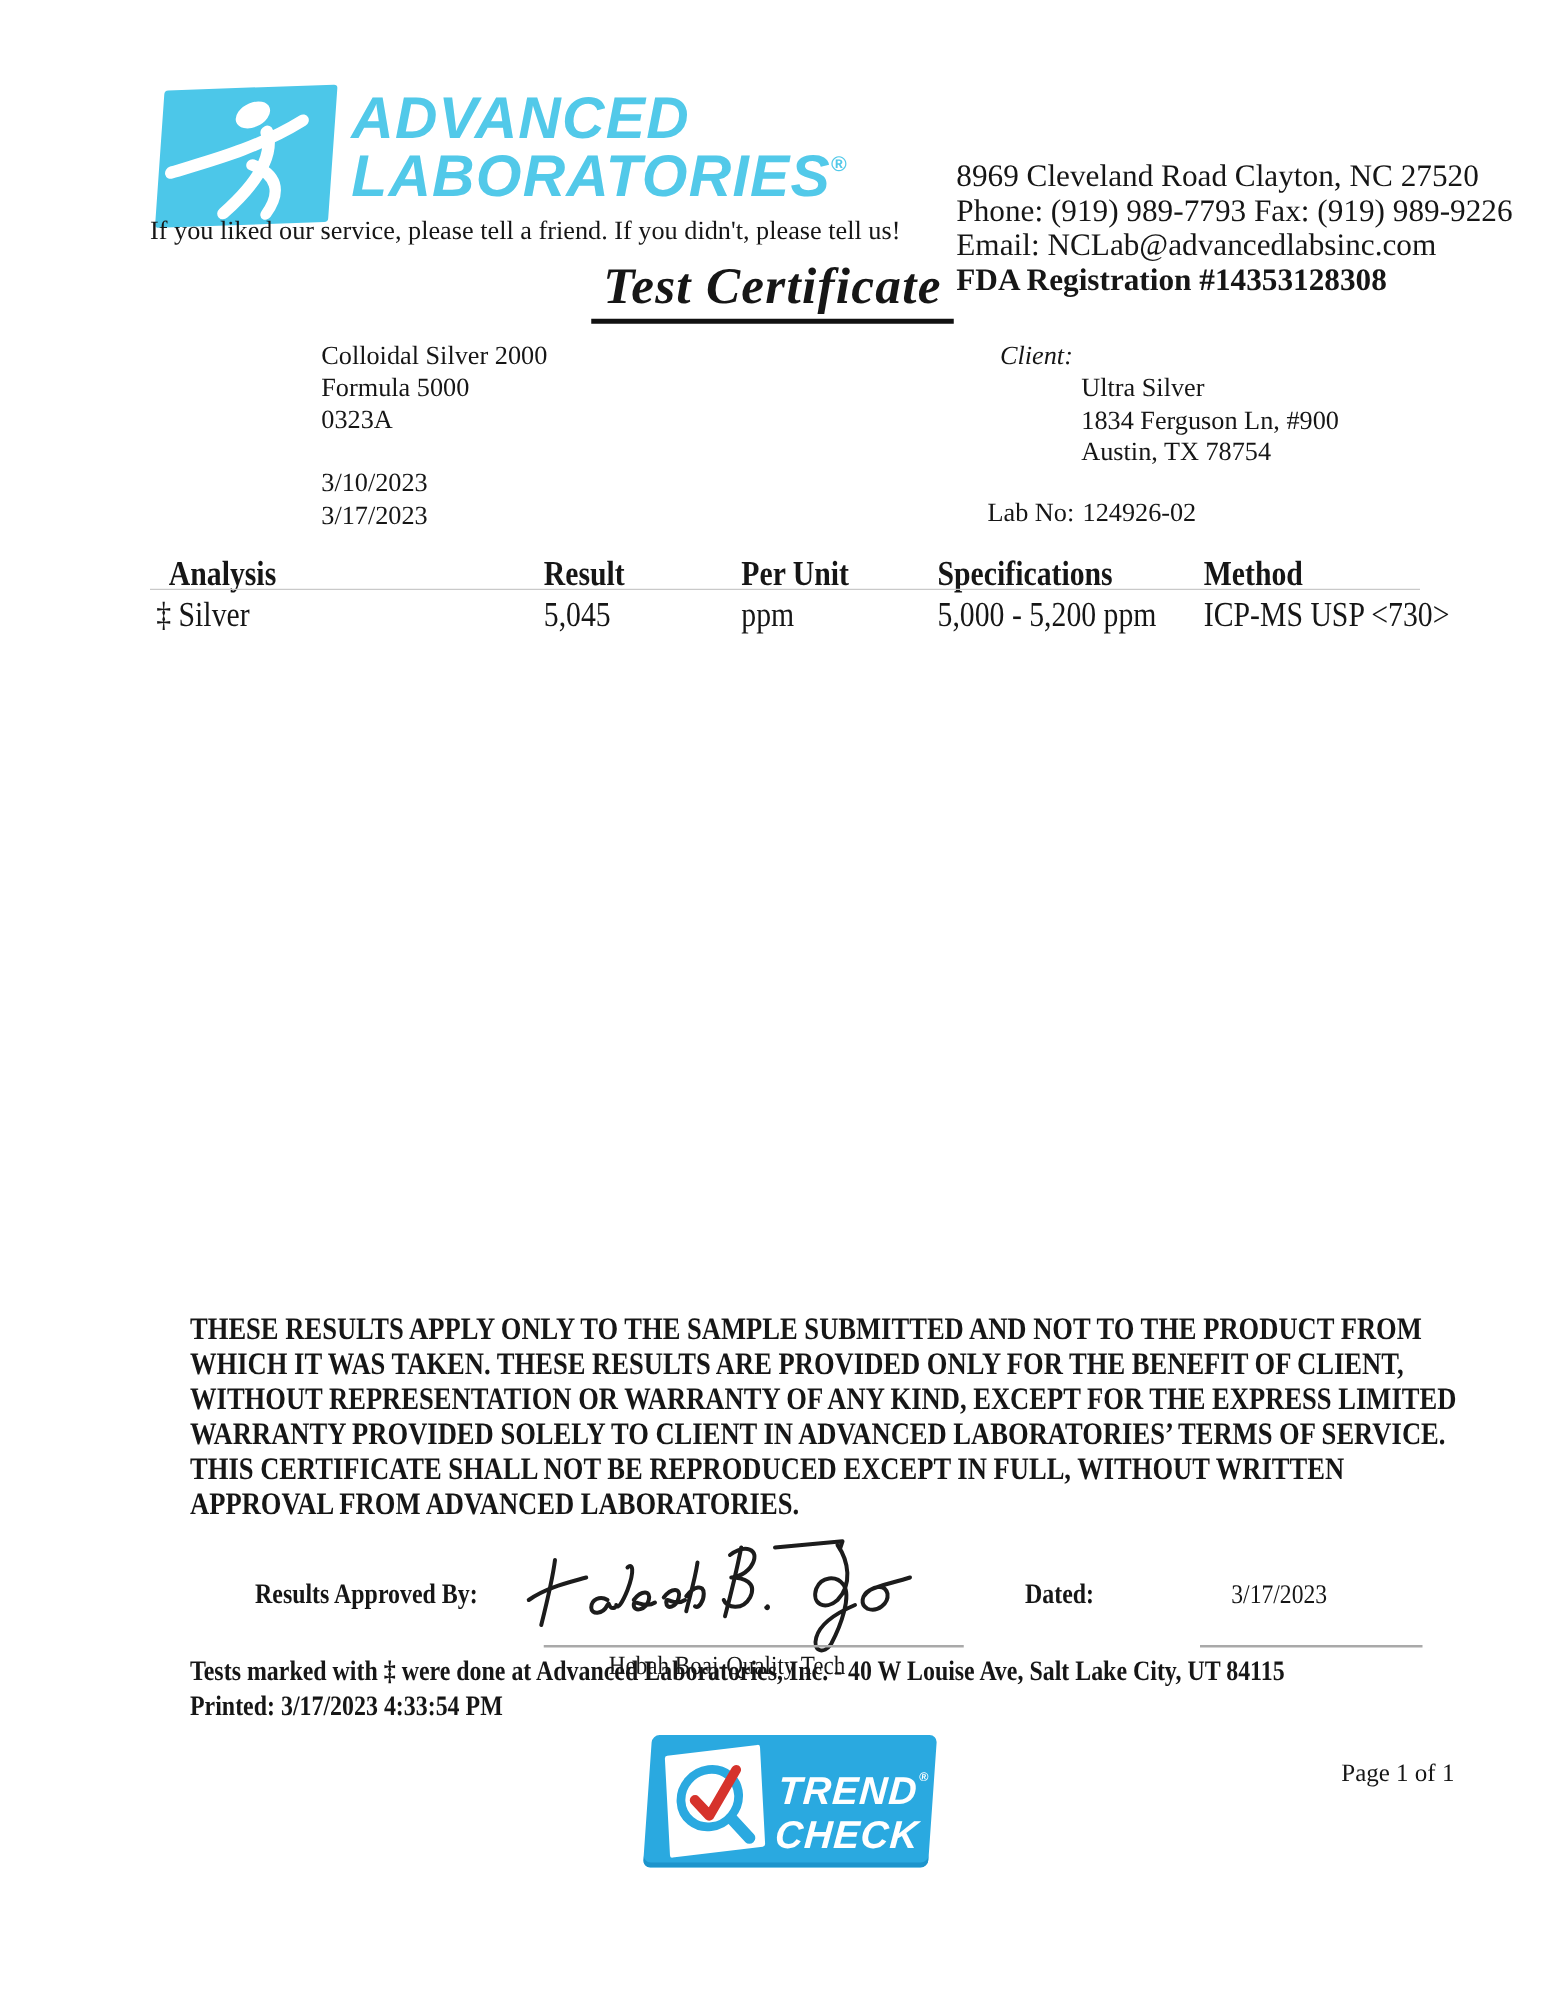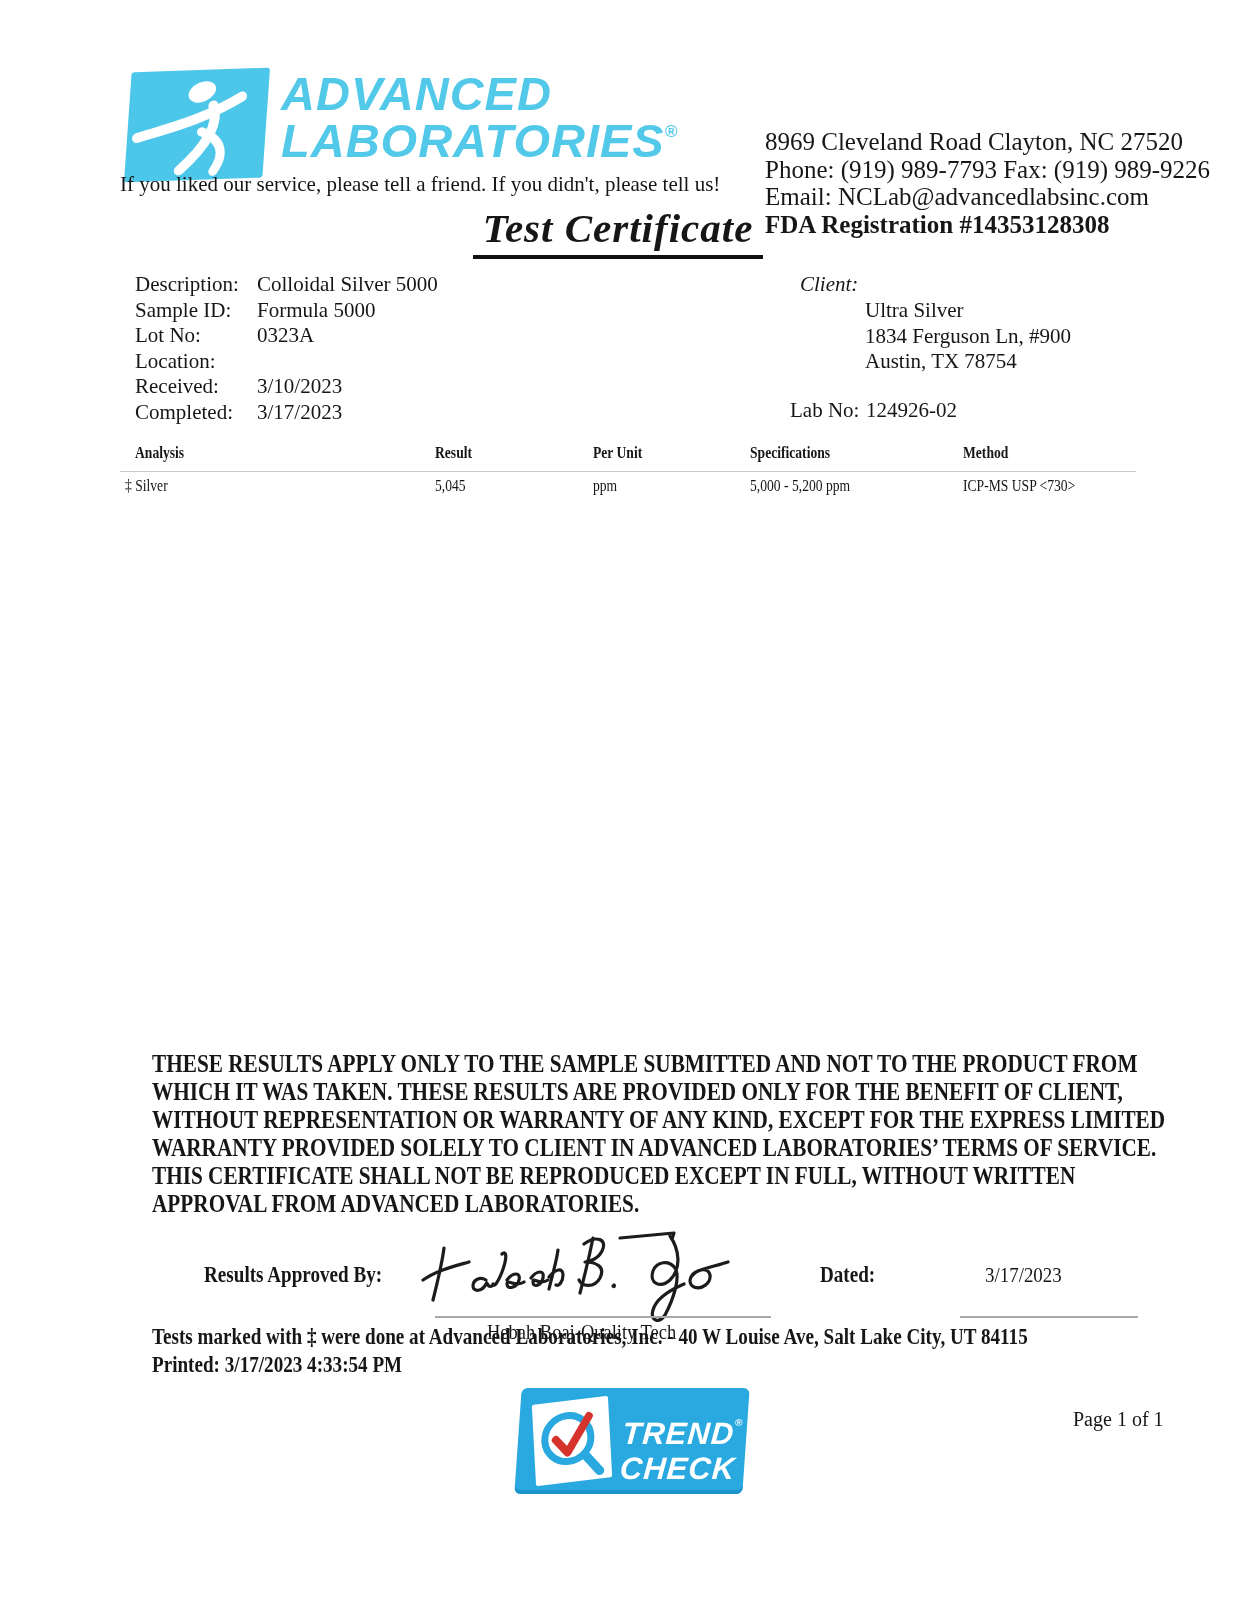--- a/index.html
+++ b/index.html
@@ -36,21 +36,21 @@
   .info { font-size:21px; line-height:25.5px; }
   .info-labels { left:135px; top:272px; }
   .info-values { left:257px; top:272px; }
   .client-label { left:800px; top:272px; font-size:21px;font-style:italic; }
   .client-block { left:865px; top:298px; font-size:21px; line-height:25.5px; }
   .labno-label { left:790px; top:398px; font-size:21px; }
   .labno-value { left:866px; top:398px; font-size:21px; }
 
   
   .rtable { left:120px; top:444px; width:1016px; height:70px; }
-  .rtable .cell { position:absolute; font-size:16px; white-space:nowrap; }
+  .rtable .cell { position:absolute; font-size:28px; white-space:nowrap; }
   .rtable .hdr { font-weight:bold; top:0; }
   .rtable .row1 { top:33px; }
   .hdr-rule { position:absolute; left:0; top:27px; width:1016px; border-top:1.5px solid #c9c9c9; }
   .c1 { left:15px; } .c1r { left:5px; } .c2 { left:315px; } .c3 { left:473px; } .c4 { left:630px; } .c5 { left:843px; }
 
   
   .disc { font-size:25px; font-weight:bold; line-height:28px; }
   .disc .line { height:28px; }
   .disc1 { left:152px; top:1050px; }
   .disc2 { left:152px; top:1162px; }
@@ -104,31 +104,23 @@
     <div>8969 Cleveland Road Clayton, NC 27520</div>
     <div>Phone: (919) 989-7793 Fax: (919) 989-9226</div>
     <div>Email: NCLab@advancedlabsinc.com</div>
     <div class="fda">FDA Registration #14353128308</div>
   </div>
 
   <div class="abs title-wrap">
     <span class="title-text">Test Certificate</span>
   </div>
 
-  <div class="abs info info-labels">
-    <div>Description:</div>
-    <div>Sample ID:</div>
-    <div>Lot No:</div>
-    <div>Location:</div>
-    <div>Received:</div>
-    <div>Completed:</div>
-  </div>
 
   <div class="abs info info-values">
-    <div>Colloidal Silver 5000</div>
+    <div>Colloidal Silver 2000</div>
     <div>Formula 5000</div>
     <div>0323A</div>
     <div>&nbsp;</div>
     <div>3/10/2023</div>
     <div>3/17/2023</div>
   </div>
 
   <div class="abs client-label">Client:</div>
   <div class="abs client-block">
     <div>Ultra Silver</div>

